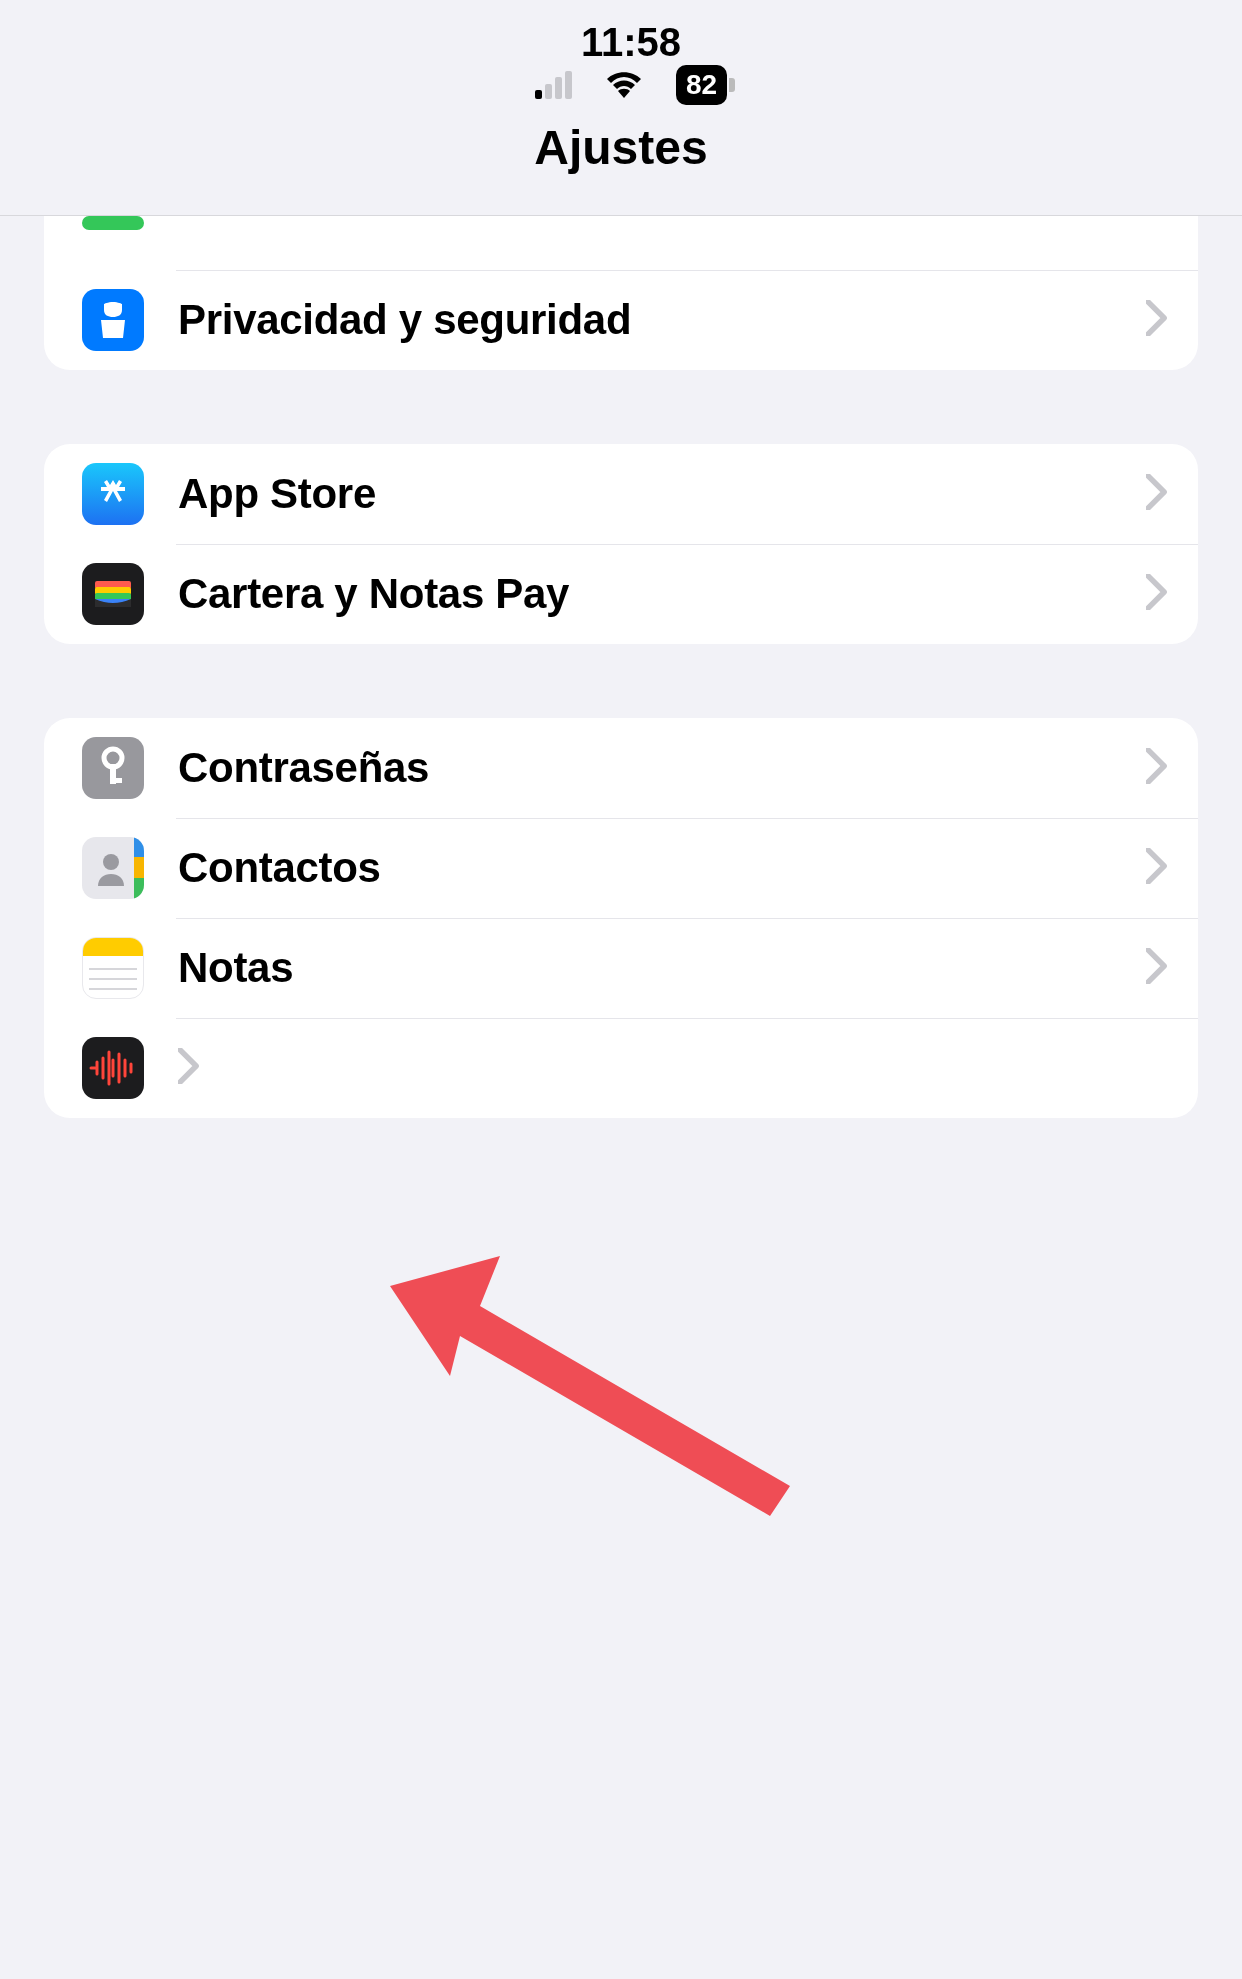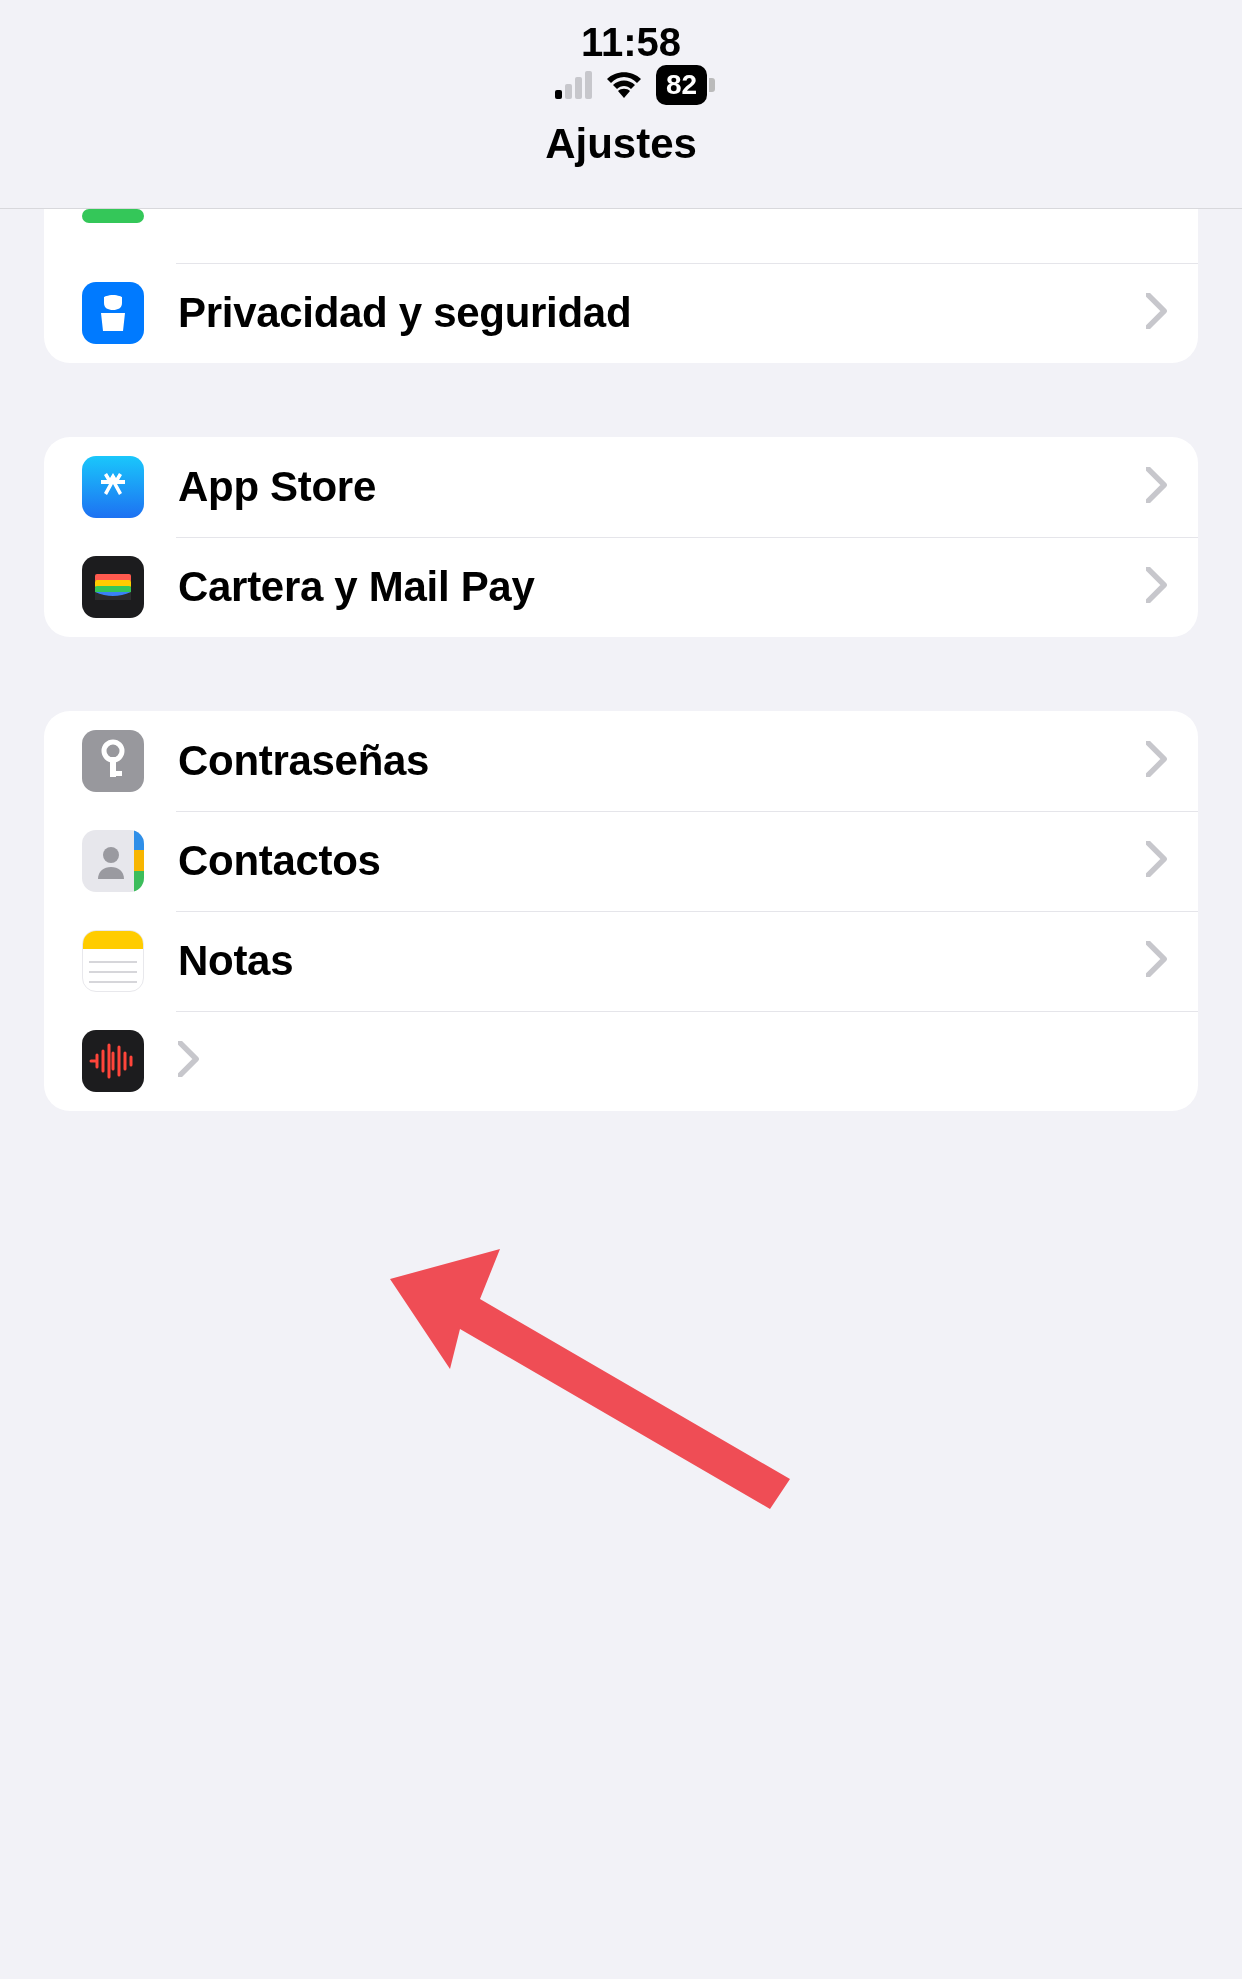--- a/index.html
+++ b/index.html
@@ -17,21 +17,21 @@
     .status-bar {
       display: flex;
       justify-content: space-between;
       align-items: center;
       padding: 20px 60px 10px 80px;
       height: 90px;
       font-size: 40px;
       font-weight: 600;
       flex-direction: column;
     }
-    .status-right { display: flex; align-items: center; gap: 12px; }
+    .status-right { display: flex; align-items: center; gap: 32px; }
     .signal-bars { display: flex; align-items: flex-end; gap: 3px; height: 28px; }
     .signal-bars span {
       width: 7px;
       background: #c7c7cc;
       border-radius: 2px;
     }
     .signal-bars span:nth-child(1){height:9px;background:#000;}
     .signal-bars span:nth-child(2){height:15px;}
     .signal-bars span:nth-child(3){height:22px;}
     .signal-bars span:nth-child(4){height:28px;}
@@ -51,21 +51,21 @@
       right:-8px;top:50%;
       transform:translateY(-50%);
       width:6px;height:14px;
       background:#bbb;
       border-radius:0 3px 3px 0;
     }
 
     
     .nav-title {
       text-align: center;
-      font-size: 42px;
+      font-size: 48px;
       font-weight: 700;
       padding: 30px 0 40px;
       border-bottom: 1px solid #d8d8dc;
     }
 
     .content { padding: 0 44px; position: relative; }
 
     .group {
       background: #fff;
       border-radius: 26px;
@@ -256,21 +256,21 @@
     <div class="row">
       <div class="icon-box ic-wallet">
         <svg width="44" height="34" viewBox="0 0 44 34">
           <rect x="4" y="4" width="36" height="8" rx="2" fill="#ff5a4e"></rect>
           <rect x="4" y="10" width="36" height="8" rx="2" fill="#ffcc00"></rect>
           <rect x="4" y="16" width="36" height="8" rx="2" fill="#34c759"></rect>
           <rect x="4" y="22" width="36" height="8" rx="2" fill="#3a82f7"></rect>
           <path d="M4 22 Q22 30 40 22 V30 H4 Z" fill="#2c2c2e"></path>
         </svg>
       </div>
-      <span class="row-label">Cartera y Mail Pay</span>
+      <span class="row-label">Cartera y Notas Pay</span>
       <span class="chevron">
         <svg viewBox="0 0 12 20">
             <path d="M1 1 L10 10 L1 19" stroke="#c7c7cc" stroke-width="3" fill="none" stroke-linecap="round" stroke-linejoin="round"></path>
           </svg>
       </span>
     </div>
   </div>
 
   <div class="group">
     <div class="row">

